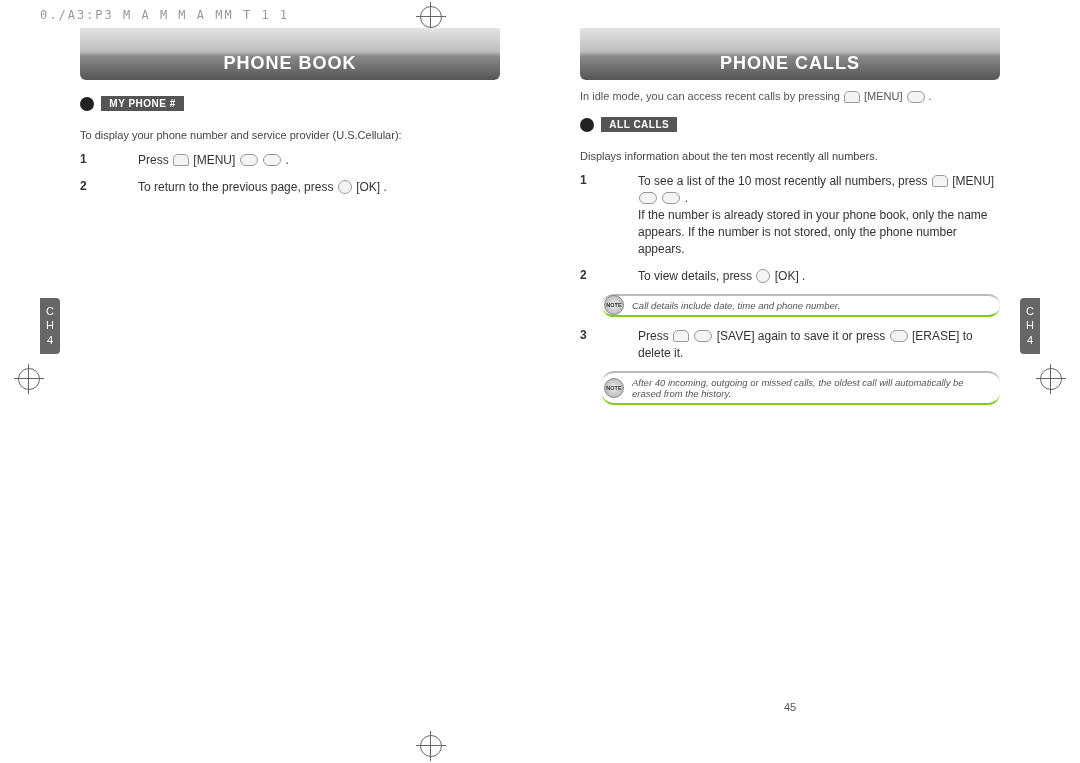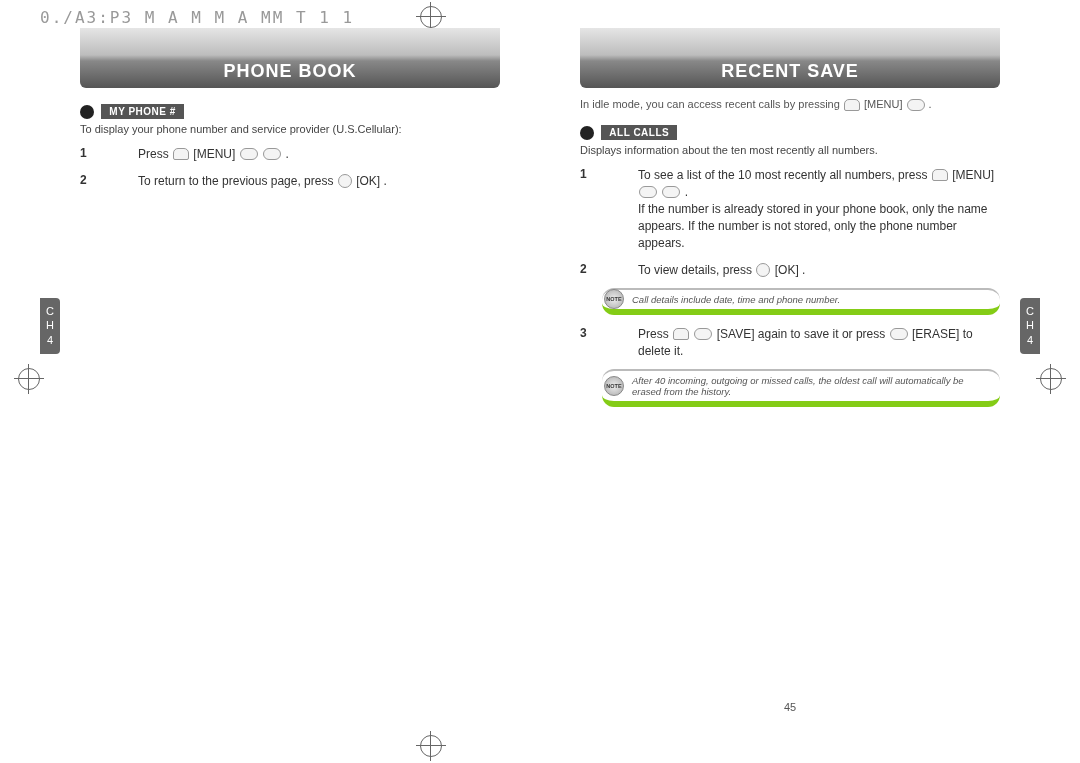--- a/index.html
+++ b/index.html
@@ -12,21 +12,21 @@
     width: 1080px;
     height: 763px;
     position: relative;
     overflow: hidden;
   }
   .doc-header {
     position: absolute;
     top: 8px;
     left: 40px;
     right: 40px;
-    font-size: 16px;
+    font-size: 12px;
     color: #999;
     letter-spacing: 2px;
     font-family: monospace;
   }
   .reg-mark {
     position: absolute;
     width: 20px; height: 20px;
     border: 1px solid #666;
     border-radius: 50%;
   }
@@ -44,21 +44,21 @@
     bottom: 40px;
     display: flex;
   }
   .page {
     flex: 1;
     position: relative;
     padding: 0 40px 40px 40px;
     box-sizing: border-box;
   }
   .page-header {
-    height: 60px;
+    height: 52px;
     position: relative;
     margin-bottom: 10px;
     background: linear-gradient(#e5e5e5 0%, #bdbdbd 45%, #888 55%, #555 100%);
     border-radius: 0 0 6px 6px;
   }
   .page-header .title {
     position: absolute;
     bottom: 6px;
     left: 0; right: 0;
     text-align: center;
@@ -67,21 +67,21 @@
     letter-spacing: 1px;
     font-size: 18px;
   }
   .intro {
     font-size: 11px;
     color: #555;
     margin: 4px 0 8px;
   }
   .section-label {
     display: inline-block;
-    margin: 6px 0 0;
+    margin: 6px 0 14px;
   }
   .section-label .dot {
     display: inline-block;
     width: 14px;
     height: 14px;
     background: #222;
     border-radius: 50%;
     vertical-align: middle;
     margin-right: 4px;
   }
@@ -115,21 +115,21 @@
   }
   .steps li .body { flex: 1; margin-left: 36px; }
   .note-row {
     position: relative;
     margin: 4px 0 10px 22px;
     padding: 4px 8px 4px 30px;
     font-size: 9.5px;
     font-style: italic;
     color: #555;
     border-top: 2px solid #bbb;
-    border-bottom: 6px solid #84cc16;
+    border-bottom: 2px solid #84cc16;
     border-radius: 12px;
   }
   .note-row .note-icon {
     position: absolute;
     left: 2px; top: 50%;
     transform: translateY(-50%);
     width: 18px; height: 18px;
     border-radius: 50%;
     background: radial-gradient(#eee, #aaa);
     border: 1px solid #888;
@@ -235,21 +235,21 @@
     </ol>
 
   </div>
 
   <div class="page">
     <div class="side-tab right" style="white-space:pre;">C
 H
 4</div>
 
     <div class="page-header">
-      <div class="title">RECENT SAVE</div>
+      <div class="title">PHONE CALLS</div>
     </div>
 
     <div class="intro">
       <span>In idle mode, you can access recent calls by pressing </span>
       <span class="ico soft"></span>
       <span>[MENU]</span>
       <span class="ico key"></span>
       <span> .</span>
     </div>
 

